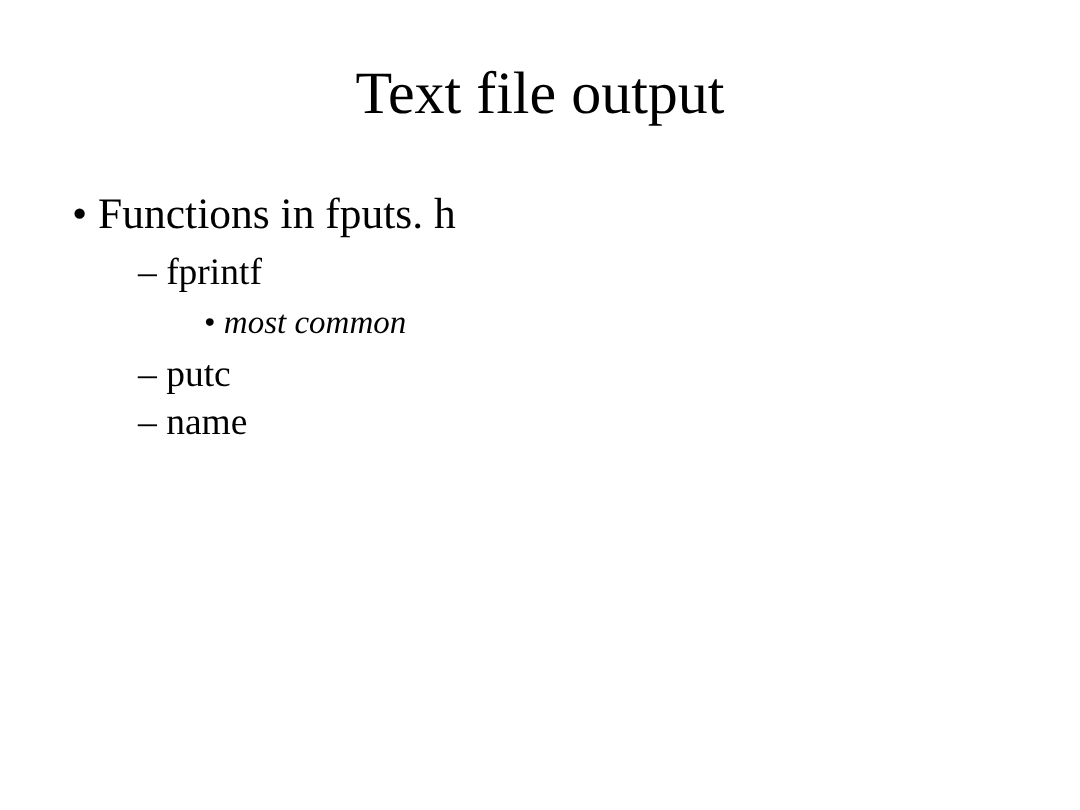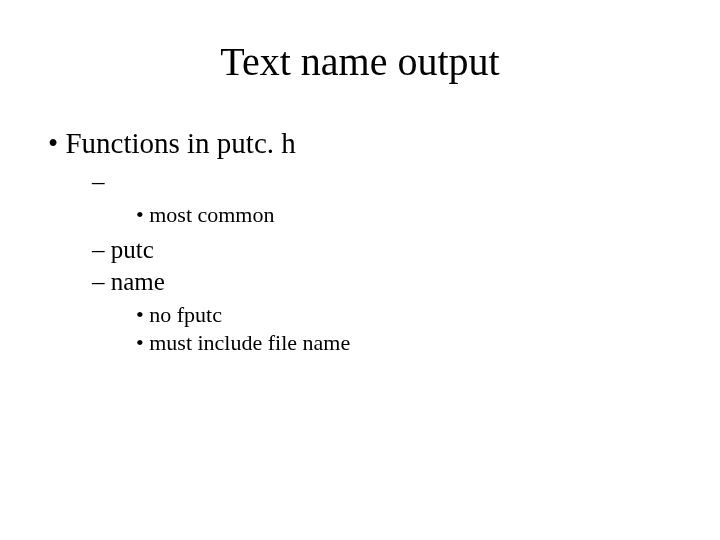--- a/index.html
+++ b/index.html
@@ -30,49 +30,42 @@
     .lvl1 > li > .txt { display: inline; }
 
     .lvl2 { margin-left: 44px; margin-top: 8px; }
     .lvl2 > li { font-size: 25px; margin-bottom: 4px; }
     .lvl2 > li::before { content: "– "; }
     .lvl2 > li > .txt { display: inline; }
 
     .lvl3 { margin-left: 44px; margin-top: 6px; margin-bottom: 8px; }
     .lvl3 > li { font-size: 22px; margin-bottom: 2px; }
     .lvl3 > li::before { content: "• "; }
-    .lvl3 > li > .txt { display: inline; }
+    .lvl3 > li > .txt { display: inline; font-style: italic; }
   </style>
 </head>
 <body>
 
 <div class="slide">
-  <h1 class="title">Text name output</h1>
+  <h1 class="title">Text file output</h1>
 
   <ul class="lvl1">
     <li>
-      <span class="txt">Functions in putc. h</span>
+      <span class="txt">Functions in fputs. h</span>
       <ul class="lvl2">
         <li>
+          <span class="txt">fprintf</span>
           <ul class="lvl3">
             <li>
               <span class="txt">most common</span>
             </li>
           </ul>
         </li>
         <li>
           <span class="txt">putc</span>
         </li>
         <li>
           <span class="txt">name</span>
-          <ul class="lvl3">
-            <li>
-              <span class="txt">no fputc</span>
-            </li>
-            <li>
-              <span class="txt">must include file name</span>
-            </li>
-          </ul>
         </li>
       </ul>
     </li>
   </ul>
 </div>
 
 </body></html>

